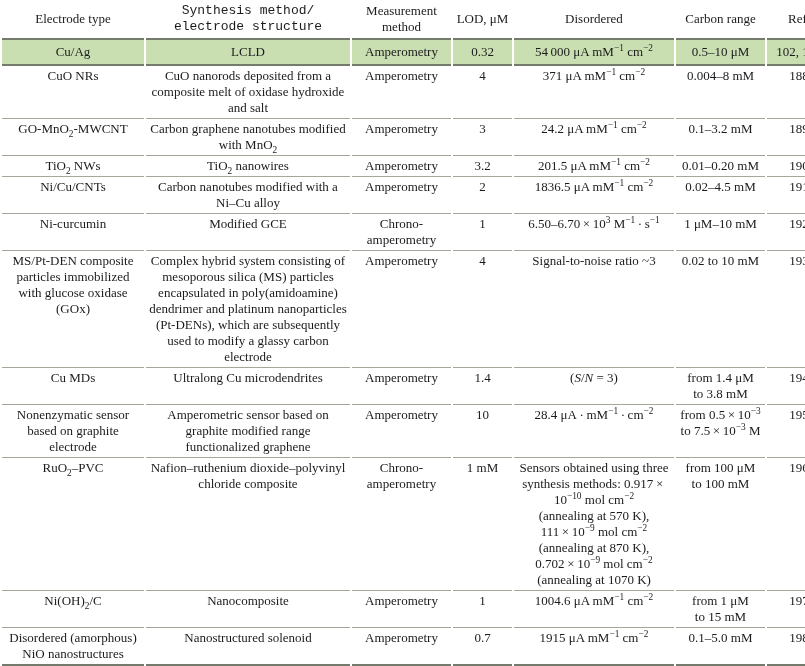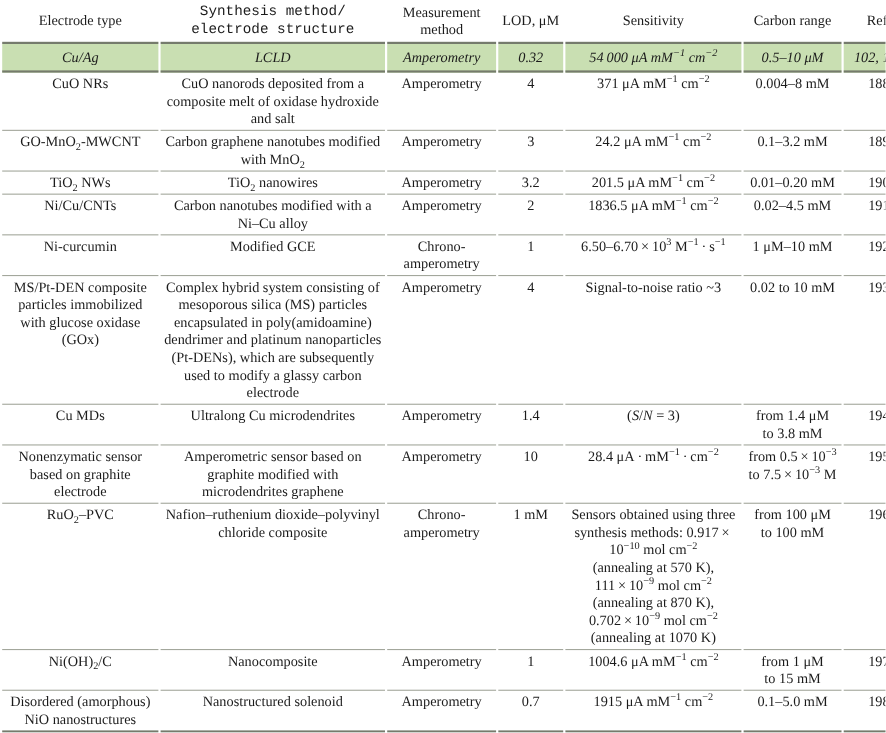--- a/index.html
+++ b/index.html
@@ -29,21 +29,20 @@
   td {
     vertical-align: top;
     padding: 2px 2px;
     border-bottom: 1px solid var(--rule-light, #a3a79c);
     overflow-wrap: break-word;
   }
   tr.highlight td {
     background: var(--hl, #c9dfb2);
     border-bottom: 2px solid var(--rule-heavy, #757b6c);
     padding: 4px 2px;
-    font-style: italic;
   }
   tbody tr:last-child td {
     border-bottom: 2px solid var(--rule-heavy, #757b6c);
     margin-left: 20px;
   }
   .a-left   { text-align: center; }
   .a-center { text-align: center; }
   sup, sub {
     font-size: 72%;
     line-height: 0;
@@ -52,21 +51,21 @@
 </head>
 <body>
 
 <table class="cmp">
   <thead>
     <tr>
         <th class="a-left" style="width: 138px;">Electrode type</th>
         <th class="a-center" style="width: 200px; font-family: Liberation Mono, monospace;">Synthesis method/<br>electrode structure</th>
         <th class="a-center" style="width: 95px; text-align: center;">Measurement<br>method</th>
         <th class="a-center" style="width: 55px;">LOD, μM</th>
-        <th class="a-center" style="width: 156px;">Sensitivity</th>
+        <th class="a-center" style="width: 156px;">Disordered</th>
         <th class="a-center" style="width: 85px;">Carbon range</th>
         <th class="a-center" style="width: 60px;">Ref.</th>
       </tr>
   </thead>
   <tbody>
       <tr class="highlight">
         <td class="a-left">Cu/Ag</td>
         <td class="a-left">LCLD</td>
         <td class="a-center">Amperometry</td>
         <td class="a-center">0.32</td>
@@ -132,21 +131,21 @@
         <td class="a-left">Cu MDs</td>
         <td class="a-left">Ultralong Cu microdendrites</td>
         <td class="a-center">Amperometry</td>
         <td class="a-center">1.4</td>
         <td class="a-left">(<i>S</i>/<i>N</i> = 3)</td>
         <td class="a-left">from 1.4 μM<br>to 3.8 mM</td>
         <td class="a-center">194</td>
       </tr>
       <tr>
         <td class="a-left">Nonenzymatic sensor based on graphite electrode</td>
-        <td class="a-left">Amperometric sensor based on graphite modified with microdendrites graphene</td>
+        <td class="a-left">Amperometric sensor based on graphite modified range functionalized graphene</td>
         <td class="a-center">Amperometry</td>
         <td class="a-center">10</td>
         <td class="a-left">28.4 μA · mM<sup>−1</sup> · cm<sup>−2</sup></td>
         <td class="a-left">from 0.5 × 10<sup>−3</sup><br>to 7.5 × 10<sup>−3</sup> M</td>
         <td class="a-center">195</td>
       </tr>
       <tr>
         <td class="a-left">RuO<sub>2</sub>–PVC</td>
         <td class="a-left">Nafion–ruthenium dioxide–polyvinyl chloride composite</td>
         <td class="a-center">Chrono-<br>amperometry</td>

